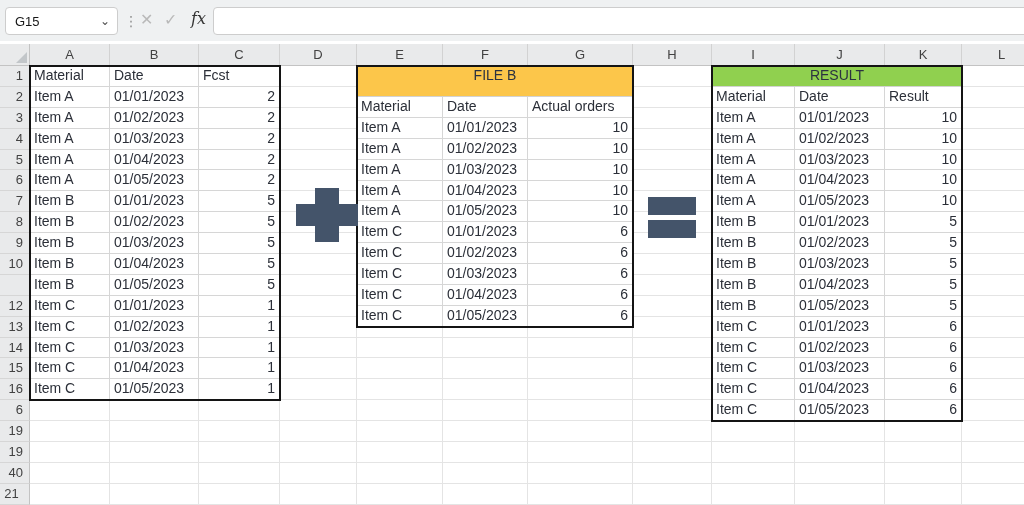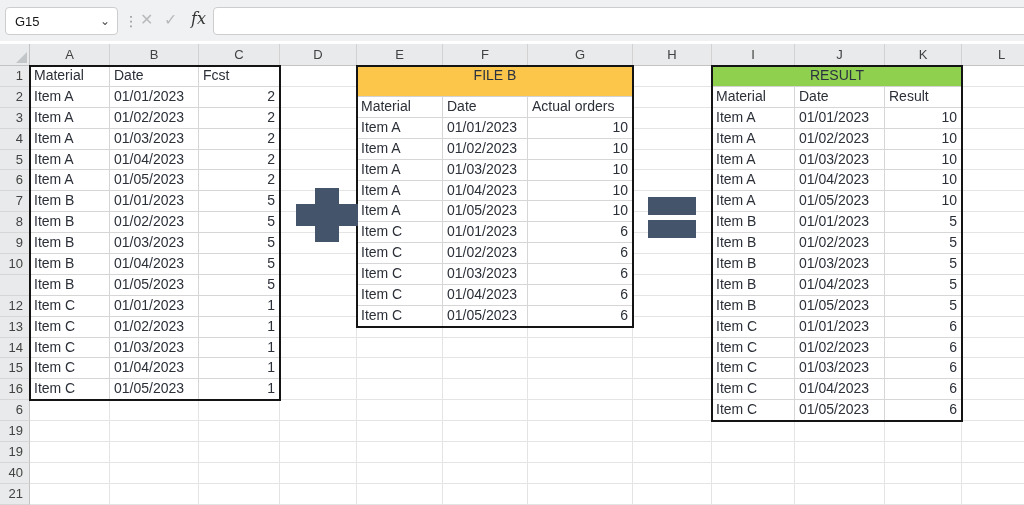--- a/index.html
+++ b/index.html
@@ -123,21 +123,21 @@
       <div class="row-h" style="height: 20.9px; line-height: 19.9px; padding-left: 32px;">11</div>
       <div class="row-h" style="height: 20.9px; line-height: 19.9px;">12</div>
       <div class="row-h" style="height: 20.9px; line-height: 19.9px;">13</div>
       <div class="row-h" style="height: 20.9px; line-height: 19.9px;">14</div>
       <div class="row-h" style="height: 20.9px; line-height: 19.9px;">15</div>
       <div class="row-h" style="height: 20.9px; line-height: 19.9px;">16</div>
       <div class="row-h" style="height: 20.9px; line-height: 19.9px;">6</div>
       <div class="row-h" style="height: 20.9px; line-height: 19.9px;">19</div>
       <div class="row-h" style="height: 20.9px; line-height: 19.9px;">19</div>
       <div class="row-h" style="height: 20.9px; line-height: 19.9px;">40</div>
-      <div class="row-h" style="height: 20.9px; line-height: 19.9px;">21</div>
+      <div class="row-h" style="height: 20.9px; line-height: 19.9px; text-align: center;">21</div>
     </div>
 
   <div class="sheet-body" id="sheetBody">
       <div class="g-row" style="height: 20.9px;">
         <div class="g-cell" style="width: 80px;"></div>
         <div class="g-cell" style="width: 89px;"></div>
         <div class="g-cell" style="width: 81px;"></div>
         <div class="g-cell" style="width: 77px;"></div>
         <div class="g-cell" style="width: 86px;"></div>
         <div class="g-cell" style="width: 85px;"></div>

